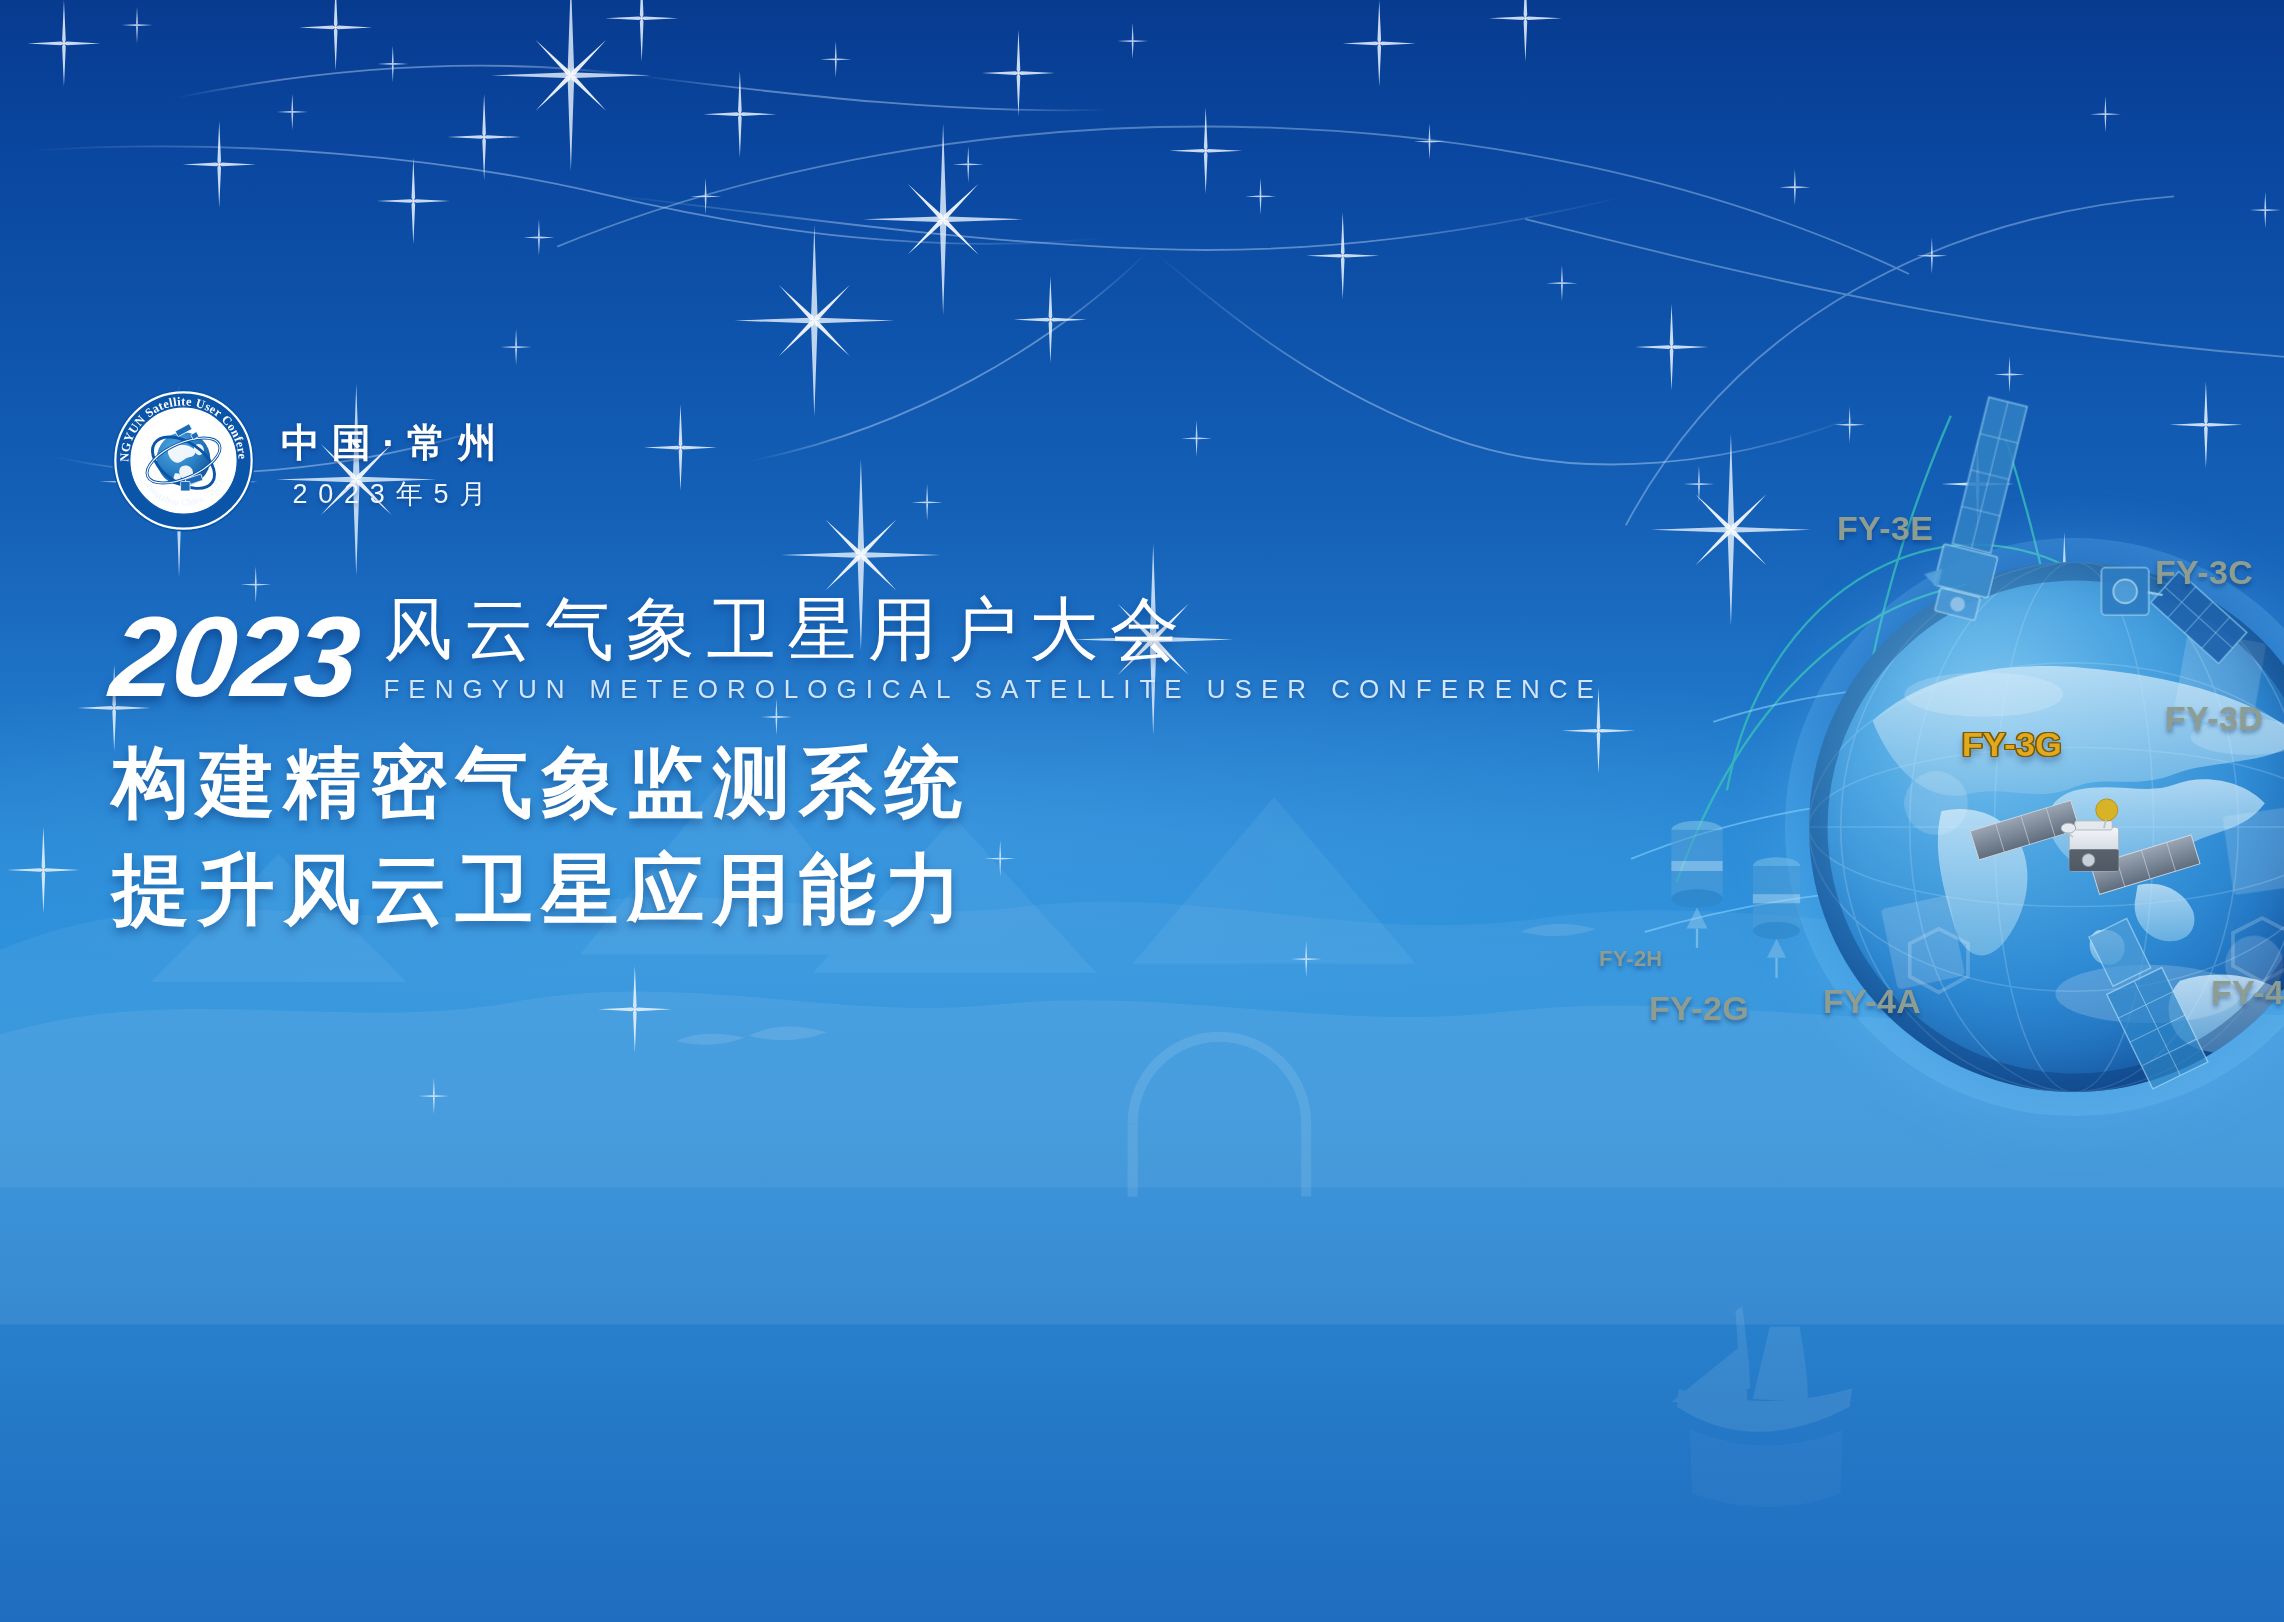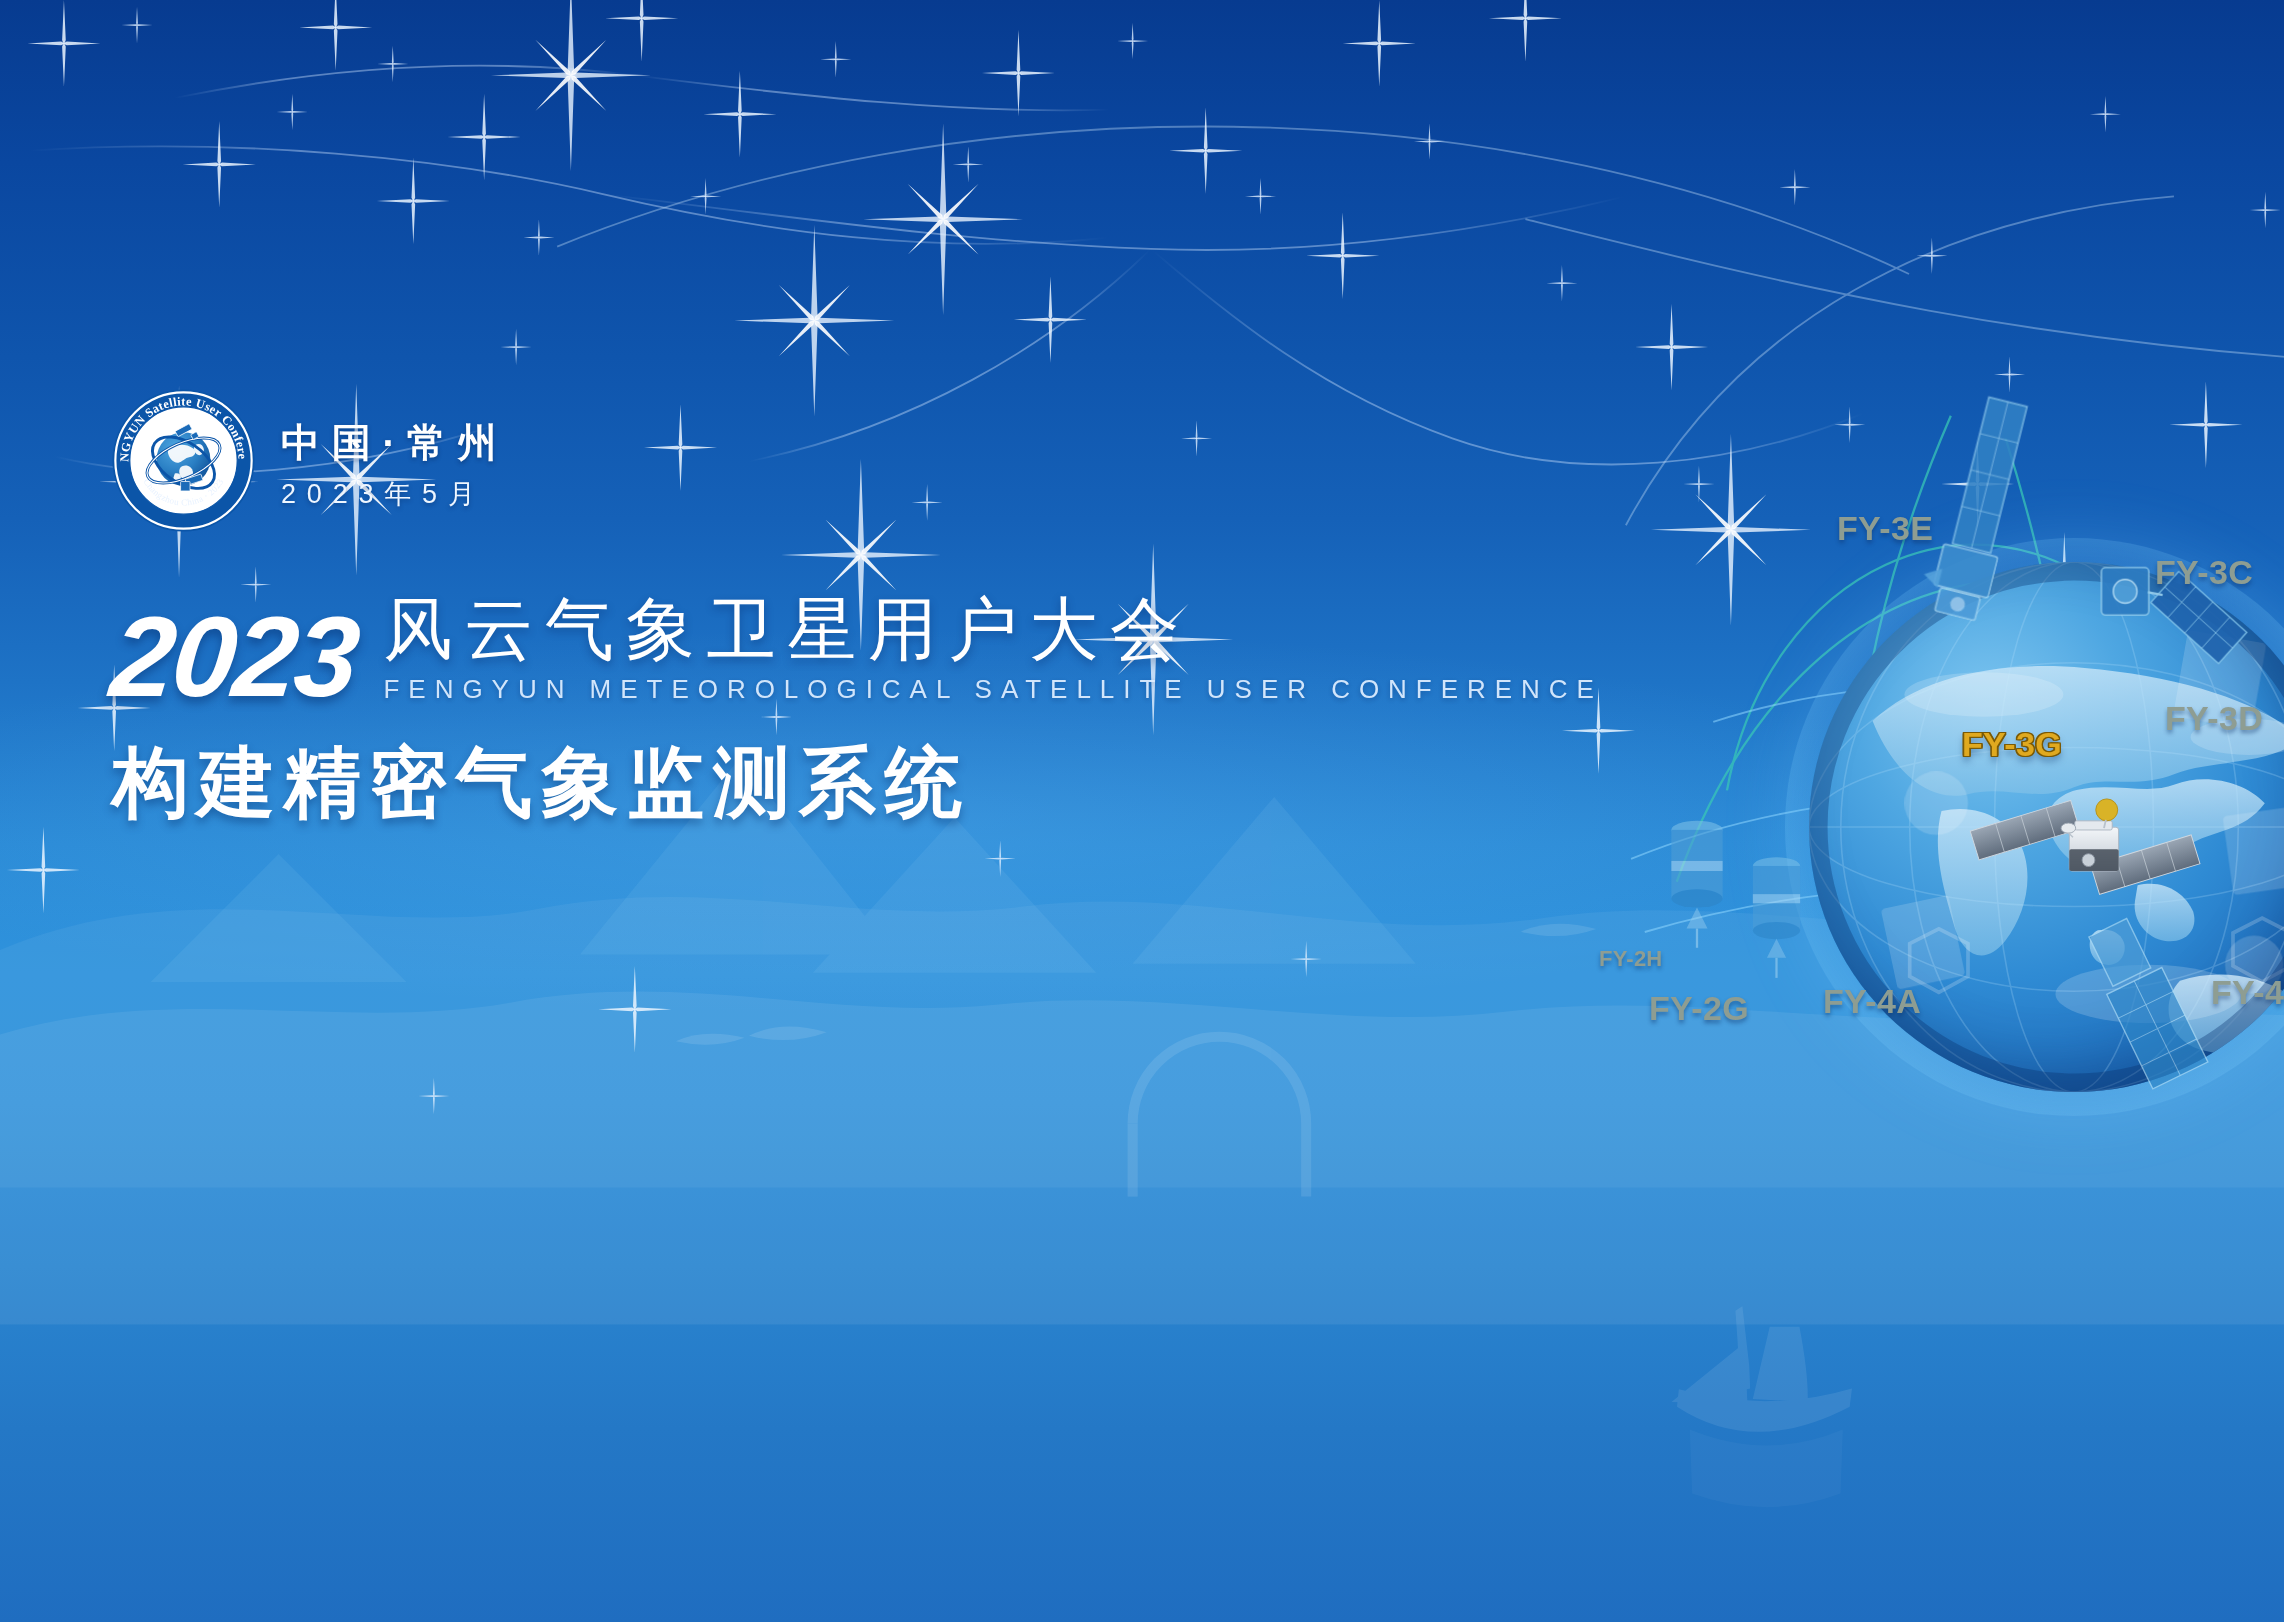--- a/index.html
+++ b/index.html
@@ -35,21 +35,21 @@
   }
 
   
   .header{
     position:absolute; left:111px; top:388px;
     display:flex; align-items:center; gap:25px;
   }
   .seal{ width:145px; height:145px; position:relative; flex:0 0 auto; }
   .seal svg{ display:block; width:100%; height:100%; }
 
-  .header-text{ display:flex; flex-direction:column; gap:6px; padding-top:6.4px;}
+  .header-text{ display:flex; flex-direction:column; gap:6px; padding-top:6.4px;text-align:center;}
   .city{
     font-size:39px; font-weight:700; color:#ffffff; letter-spacing:.30em;
     text-shadow:0 2.3px 4.6px rgba(3,30,80,.45);
     white-space:nowrap;
   }
   .date{
     font-size:27px; font-weight:400; color:#eef6ff; letter-spacing:.40em;
     text-shadow:0 1.8px 4.1px rgba(3,30,80,.40);
     white-space:nowrap;
   }
@@ -556,20 +556,21 @@
     <div class="title-row">
       <div class="year">2023</div>
       <div class="cn-title-wrap">
         <div class="cn-title">风云气象卫星用户大会</div>
         <div class="en-sub">FENGYUN METEOROLOGICAL SATELLITE USER CONFERENCE</div>
       </div>
     </div>
 
     <div class="slogan">
       <div class="slogan-line">构建精密气象监测系统</div>
+      <div class="slogan-line">提升风云卫星应用能力</div>
     </div>
   </div>
 
   <div id="sat-labels">
       <div class="sat-label sat-dim" style="left: 1837px; top: 509px; font-size: 34px;">FY-3E</div>
       <div class="sat-label sat-dim" style="left: 2155px; top: 509px; font-size: 34px; margin-top: 44px;">FY-3C</div>
       <div class="sat-label sat-dim" style="left: 2165px; top: 699px; font-size: 34px;">FY-3D</div>
       <div class="sat-label sat-gold" style="left: 1962px; top: 725px; font-size: 34px;">FY-3G</div>
       <div class="sat-label sat-dim" style="left: 1599px; top: 946px; font-size: 22px;">FY-2H</div>
       <div class="sat-label sat-dim" style="left: 1649px; top: 989px; font-size: 34px;">FY-2G</div>

